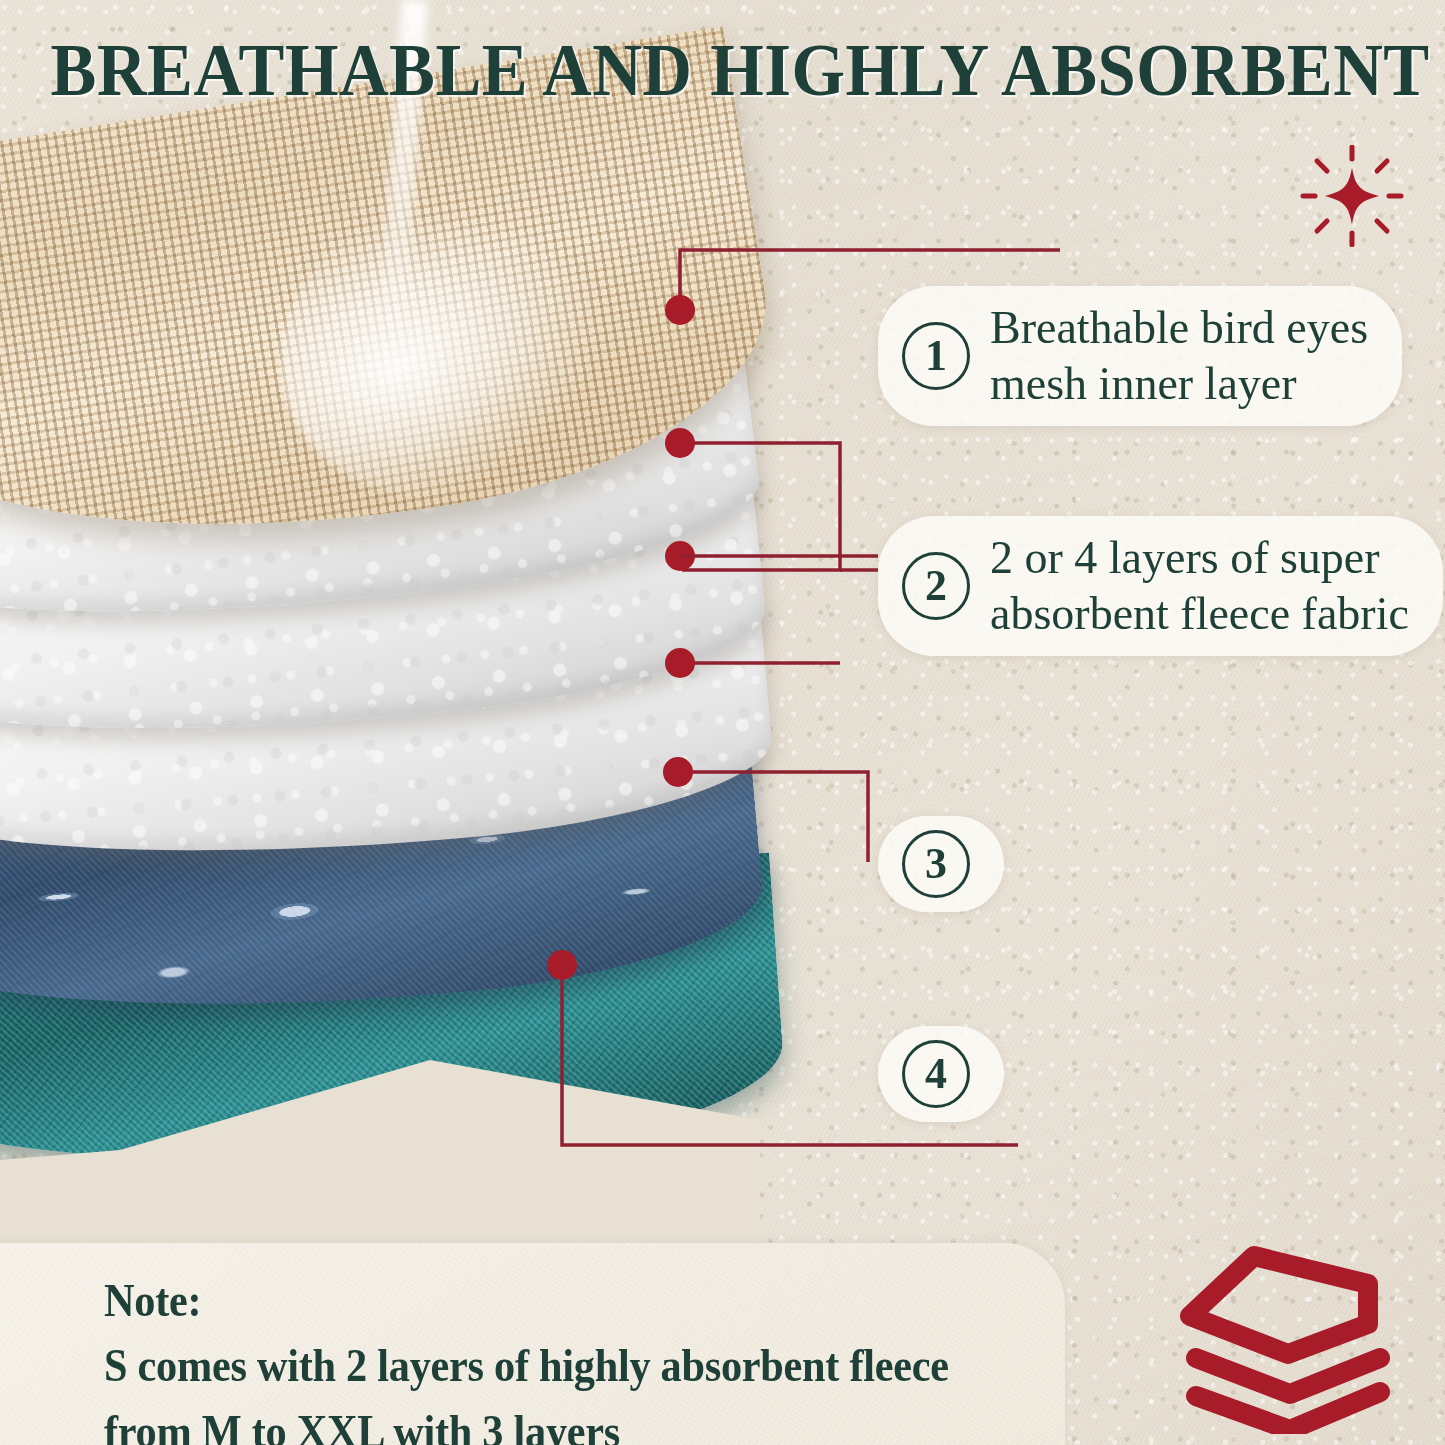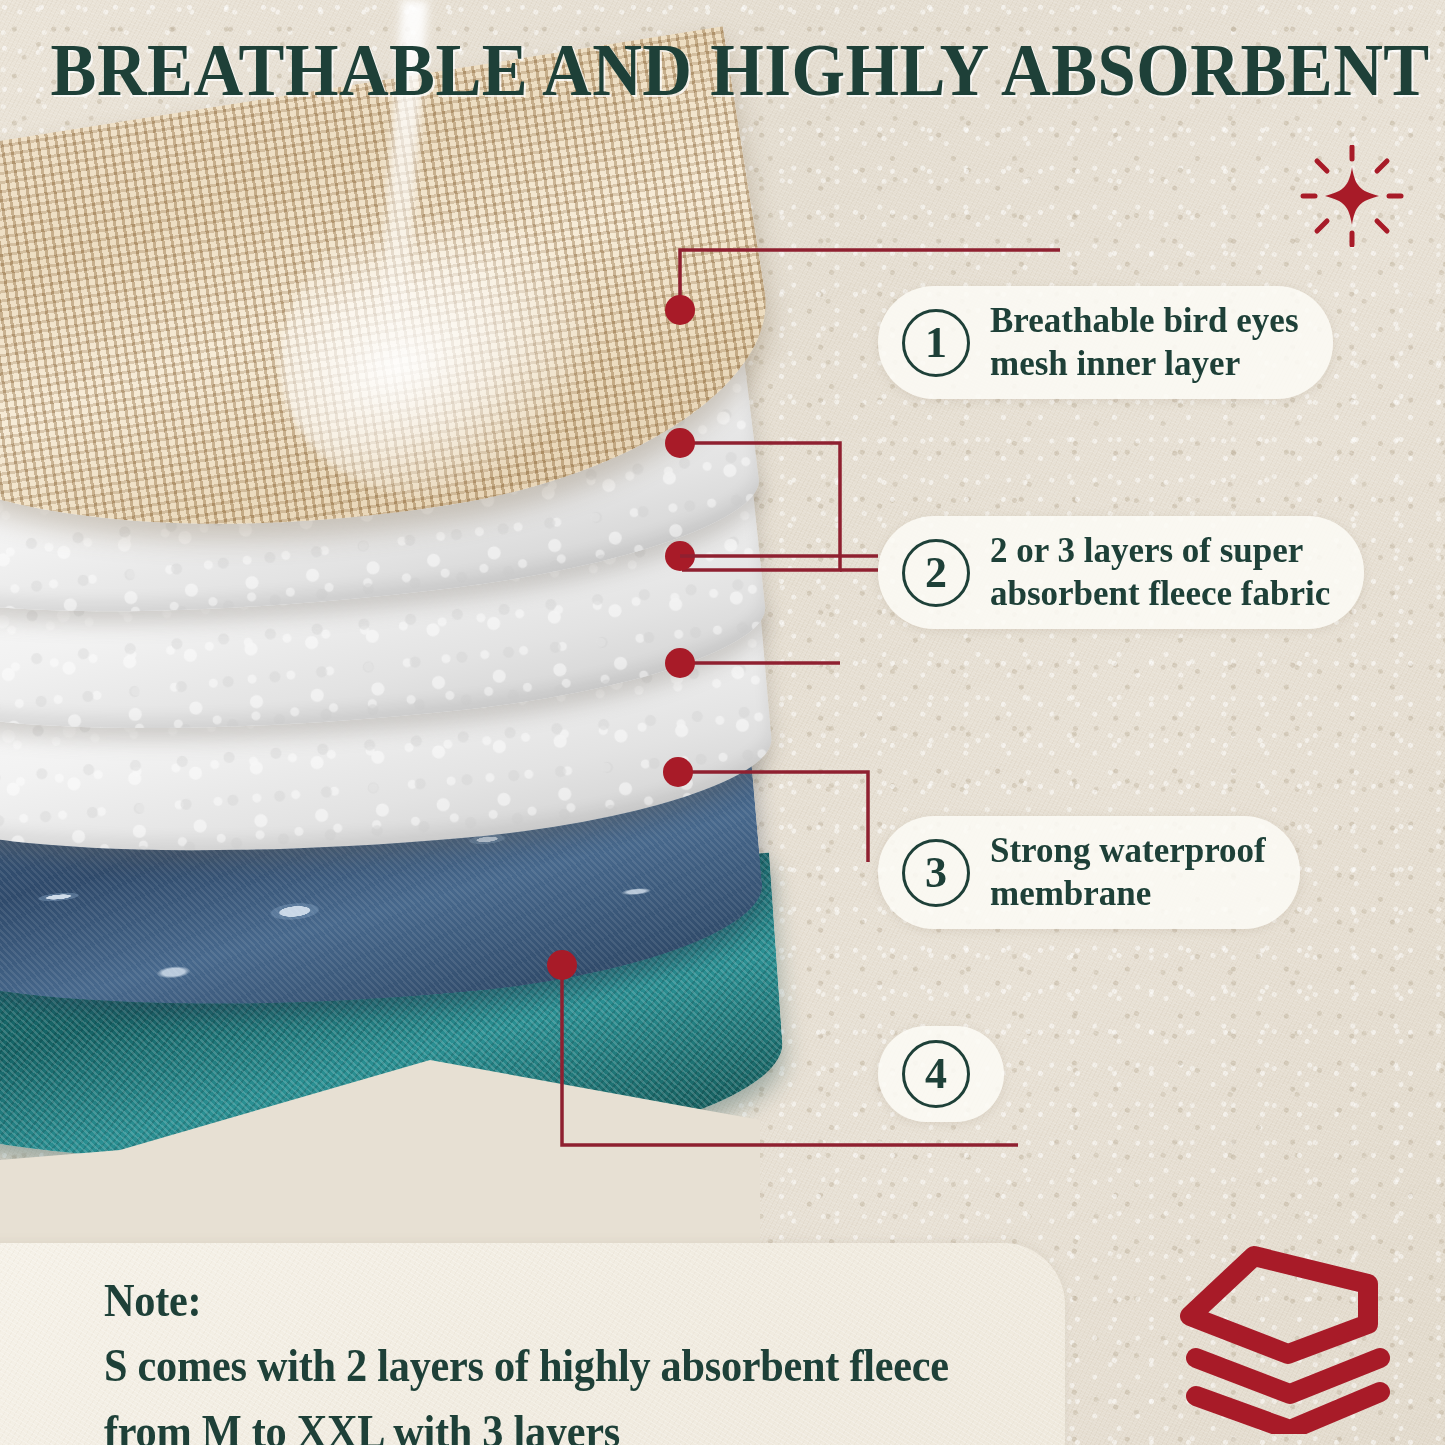--- a/index.html
+++ b/index.html
@@ -138,22 +138,22 @@
     padding:14px 34px 14px 24px;
     box-shadow:0 2px 10px rgba(140,125,100,.16);
   }
   .num{
     flex:0 0 auto;width:62px;height:62px;border-radius:50%;
     border:3px solid #1e4038;color:#1e4038;
     display:flex;align-items:center;justify-content:center;
     font-family:"Liberation Serif",serif;font-weight:700;font-size:44px;line-height:1;
   }
   .ptext{
-    color:#1e4038;font-family:"Liberation Serif",serif;font-weight:700;
-    font-size:35px;line-height:1.22;white-space:pre-line;
+    color:#1e4038;font-family:"Liberation Serif",serif;font-weight:400;
+    font-size:46px;line-height:1.22;white-space:pre-line;
   }
   #pill1{left:878px;top:286px;}
   #pill2{left:878px;top:516px;}
   #pill3{left:878px;top:816px;}
   #pill4{left:878px;top:1026px;}
 
   
   .note-card{
     position:absolute;left:-40px;top:1243px;width:1105px;height:240px;
     background:linear-gradient(150deg,#f6f2e9 0%,#f1ece1 50%,#efe9dd 100%);
@@ -252,28 +252,26 @@
   </svg>
 
   <div class="pill" id="pill1">
     <div class="num">1</div>
     <div class="ptext">Breathable bird eyes
 mesh inner layer</div>
   </div>
 
   <div class="pill" id="pill2">
     <div class="num">2</div>
-    <div class="ptext">2 or 3 layers of super
+    <div class="ptext">2 or 4 layers of super
 absorbent fleece fabric</div>
   </div>
 
   <div class="pill" id="pill3">
     <div class="num">3</div>
-    <div class="ptext">Strong waterproof
-membrane</div>
   </div>
 
   <div class="pill" id="pill4">
     <div class="num">4</div>
   </div>
 
   <div class="note-card">
     <div class="tex"></div>
   </div>
   <div class="note-text">Note:

